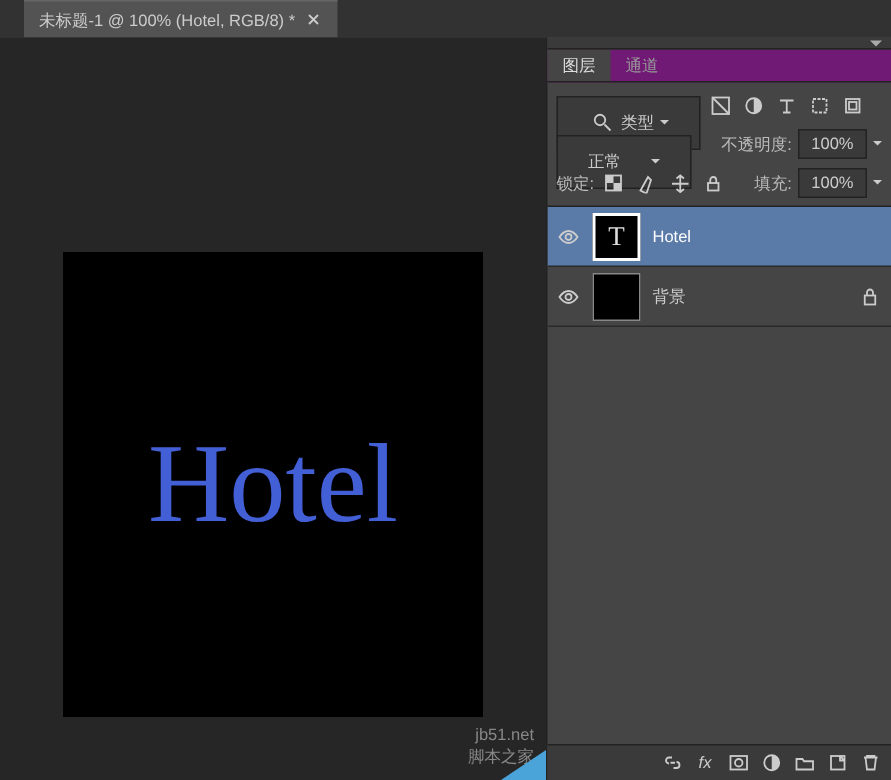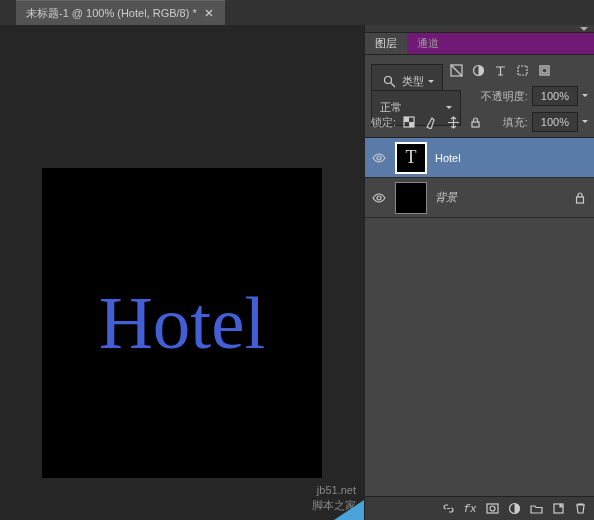--- a/index.html
+++ b/index.html
@@ -15,21 +15,21 @@
 .canvas-text { font-family: Georgia, serif; font-size: 75px; color: #435fd6; }
 .watermark { position: absolute; bottom: 8px; right: 8px; font-size: 10px; color: #888; text-align: right; line-height: 1.3; }
 .side { width: 230px; background: #454545; display: flex; flex-direction: column; border-left: 1px solid #222; }
 .panel-top { height: 8px; background: #3a3a3a; border-bottom: 1px solid #222; position: relative; }
 .panel-top::after { content: ''; position: absolute; right: 6px; top: 2px; width: 0; height: 0; border-left: 4px solid transparent; border-right: 4px solid transparent; border-top: 4px solid #aaa; }
 .panel-tabs { display: flex; background: #701a75; height: 22px; border-bottom: 1px solid #222; }
 .ptab { padding: 3px 10px; color: #999; cursor: pointer; }
 .ptab.active { background: #454545; color: #ddd; }
 .controls { padding: 4px 6px; display: flex; flex-direction: column; gap: 4px; }
 .row { display: flex; align-items: center; gap: 4px; height: 22px; }
-.dd { background: #3a3a3a; border: 1px solid #222; height: 36px; display: flex; align-items: center; padding: 0 8px; gap: 4px; margin-top: 23px; }
+.dd { background: #3a3a3a; border: 1px solid #222; height: 36px; display: flex; align-items: center; padding: 0 20px; gap: 4px; margin-top: 23px; }
 .dd-arrow svg { width: 6px; height: 6px; display: block; }
 .flat-icon { width: 18px; height: 18px; display: flex; align-items: center; justify-content: center; }
 .flat-icon svg { width: 13px; height: 13px; }
 .lbl { color: #bbb; white-space: nowrap; }
 .val-box { background: #3a3a3a; border: 1px solid #222; padding: 0 8px; height: 20px; display: flex; align-items: center; min-width: 38px; }
 .layers { flex: 1; border-top: 1px solid #222; overflow: auto; }
 .layer { display: flex; align-items: center; height: 40px; border-bottom: 1px solid #2a2a2a; padding: 0 6px; gap: 8px; }
 .layer.selected { background: #5a7aa8; color: #fff; }
 .vis { width: 16px; height: 16px; display: flex; align-items: center; justify-content: center; cursor: pointer; }
 .vis svg { width: 14px; height: 10px; }
@@ -199,39 +199,39 @@
           <span class="lock-slot"></span>
         </div>
         <div class="layer">
           <span class="vis">
               <svg viewBox="0 0 14 10">
                 <path d="M1 5c2-3 4-4 6-4s4 1 6 4c-2 3-4 4-6 4s-4-1-6-4z"></path>
                 <circle cx="7" cy="5" r="2"></circle>
               </svg>
             </span>
           <div class="thumb"></div>
-          <span class="layer-name" style="font-style:italic">背景</span>
+          <span class="layer-name" style="">背景</span>
           <span class="lock-slot">
               <svg viewBox="0 0 10 12">
                 <rect x="1.5" y="5" width="7" height="6"></rect>
                 <path d="M3 5V3a2 2 0 014 0v2"></path>
               </svg>
             </span>
         </div>
       </div>
 
       <div class="bottom">
         <span class="sp"></span>
         <span class="bot-icon">
             <svg viewBox="0 0 13 13">
               <path d="M4 7a2 2 0 010-4h2M9 6a2 2 0 010 4H7M5 6.5h3"></path>
             </svg>
           </span>
         <span class="bot-icon">
-            <span style="font-style:italic;font-family:Liberation Mono, monospace">fx</span>
+            <span style="font-style:italic;font-family:Liberation Sans, sans-serif">fx</span>
           </span>
         <span class="bot-icon">
             <svg viewBox="0 0 13 13">
               <rect x="1" y="2" width="11" height="9"></rect>
               <circle cx="6.5" cy="6.5" r="2.5"></circle>
             </svg>
           </span>
         <span class="bot-icon">
             <svg viewBox="0 0 13 13">
               <circle cx="6.5" cy="6.5" r="5"></circle>

